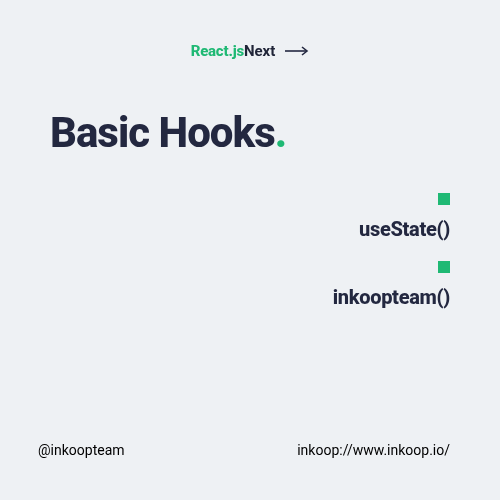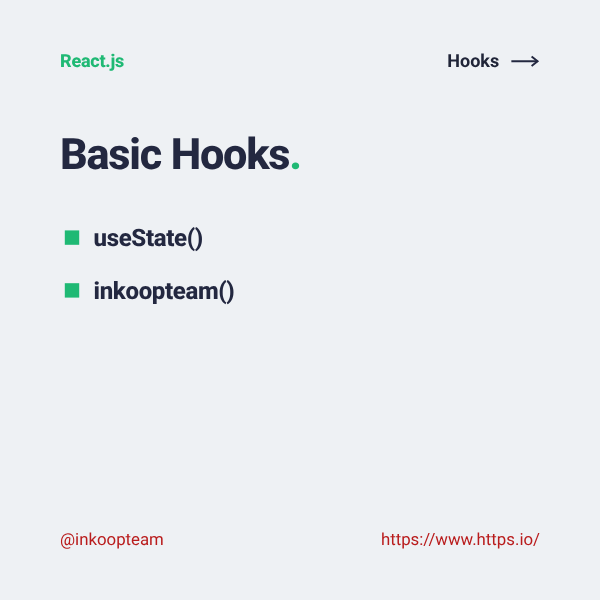--- a/index.html
+++ b/index.html
@@ -10,21 +10,21 @@
     body {
       width: 500px;
       height: 500px;
       background: #eef1f4;
       font-family: -apple-system, BlinkMacSystemFont, "Segoe UI", Roboto, Helvetica, Arial, sans-serif;
       position: relative;
       padding: 42px 50px;
     }
     .header {
       display: flex;
-      justify-content: space-between;
+      justify-content: center;
       align-items: center;
       margin-bottom: 48px;
     }
     .brand {
       font-weight: 800;
       font-size: 15px;
       color: #1fb974;
       letter-spacing: -0.2px;
     }
     .next {
@@ -38,71 +38,72 @@
     .arrow-icon {
       width: 24px;
       height: 12px;
       display: flex;
       align-items: center;
     }
     .arrow-icon svg {
       display: block;
     }
     .title {
-      font-size: 36px;
+      font-size: 42px;
       font-weight: 800;
       color: #232840;
       letter-spacing: -1px;
       margin-bottom: 36px;
     }
     .title .dot {
       color: #1fb974;
     }
     .hooks-list {
       list-style: none;
       padding-left: 4px;
     }
     .hooks-list li {
       display: flex;
-      align-items: center;
+      align-items: flex-end;
       gap: 12px;
       margin-bottom: 20px;
+      flex-direction: column;
     }
     .bullet {
       width: 12px;
       height: 12px;
       background: #1fb974;
       flex-shrink: 0;
     }
     .hook-name {
       font-weight: 800;
       font-size: 20px;
       color: #232840;
       letter-spacing: -0.3px;
     }
     .footer {
       position: absolute;
       bottom: 42px;
-      left: 50px;
+      left: 38px;
       right: 50px;
       display: flex;
       justify-content: space-between;
       align-items: center;
       font-size: 14px;
-      color: #b91c1c;
+      color: #000000;
       font-weight: 400;
     }
   </style>
 </head>
 <body>
 
 <div class="header">
   <div class="brand">React.js</div>
   <div class="next">
-    <span>Hooks</span>
+    <span>Next</span>
     <span class="arrow-icon">
       <svg width="24" height="10" viewBox="0 0 24 10">
         <line x1="0" y1="5" x2="22" y2="5" stroke="#232840" stroke-width="1.6"></line>
         <polyline points="17,1 22,5 17,9" fill="none" stroke="#232840" stroke-width="1.6"></polyline>
       </svg>
     </span>
   </div>
 </div>
 
 <h1 class="title">
@@ -115,14 +116,14 @@
     <span class="hook-name">useState()</span>
   </li>
   <li>
     <span class="bullet"></span>
     <span class="hook-name">inkoopteam()</span>
   </li>
 </ul>
 
 <div class="footer">
   <span>@inkoopteam</span>
-  <span>https://www.https.io/</span>
+  <span>inkoop://www.inkoop.io/</span>
 </div>
 
 </body></html>

